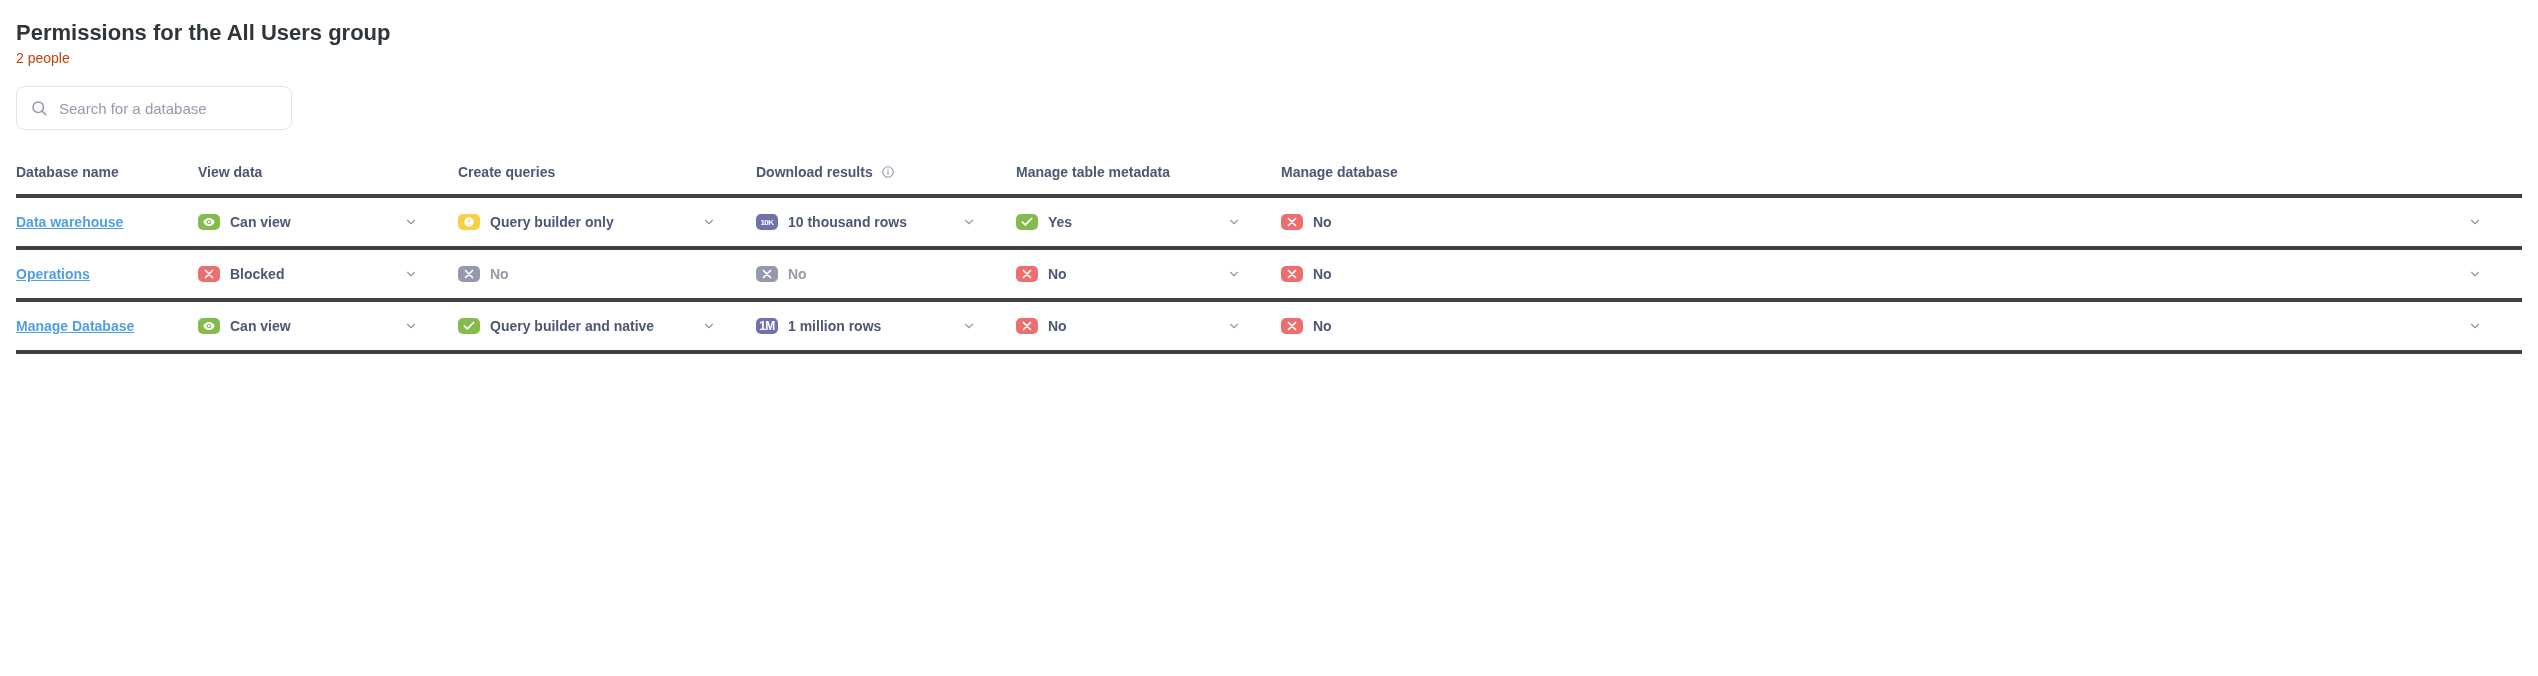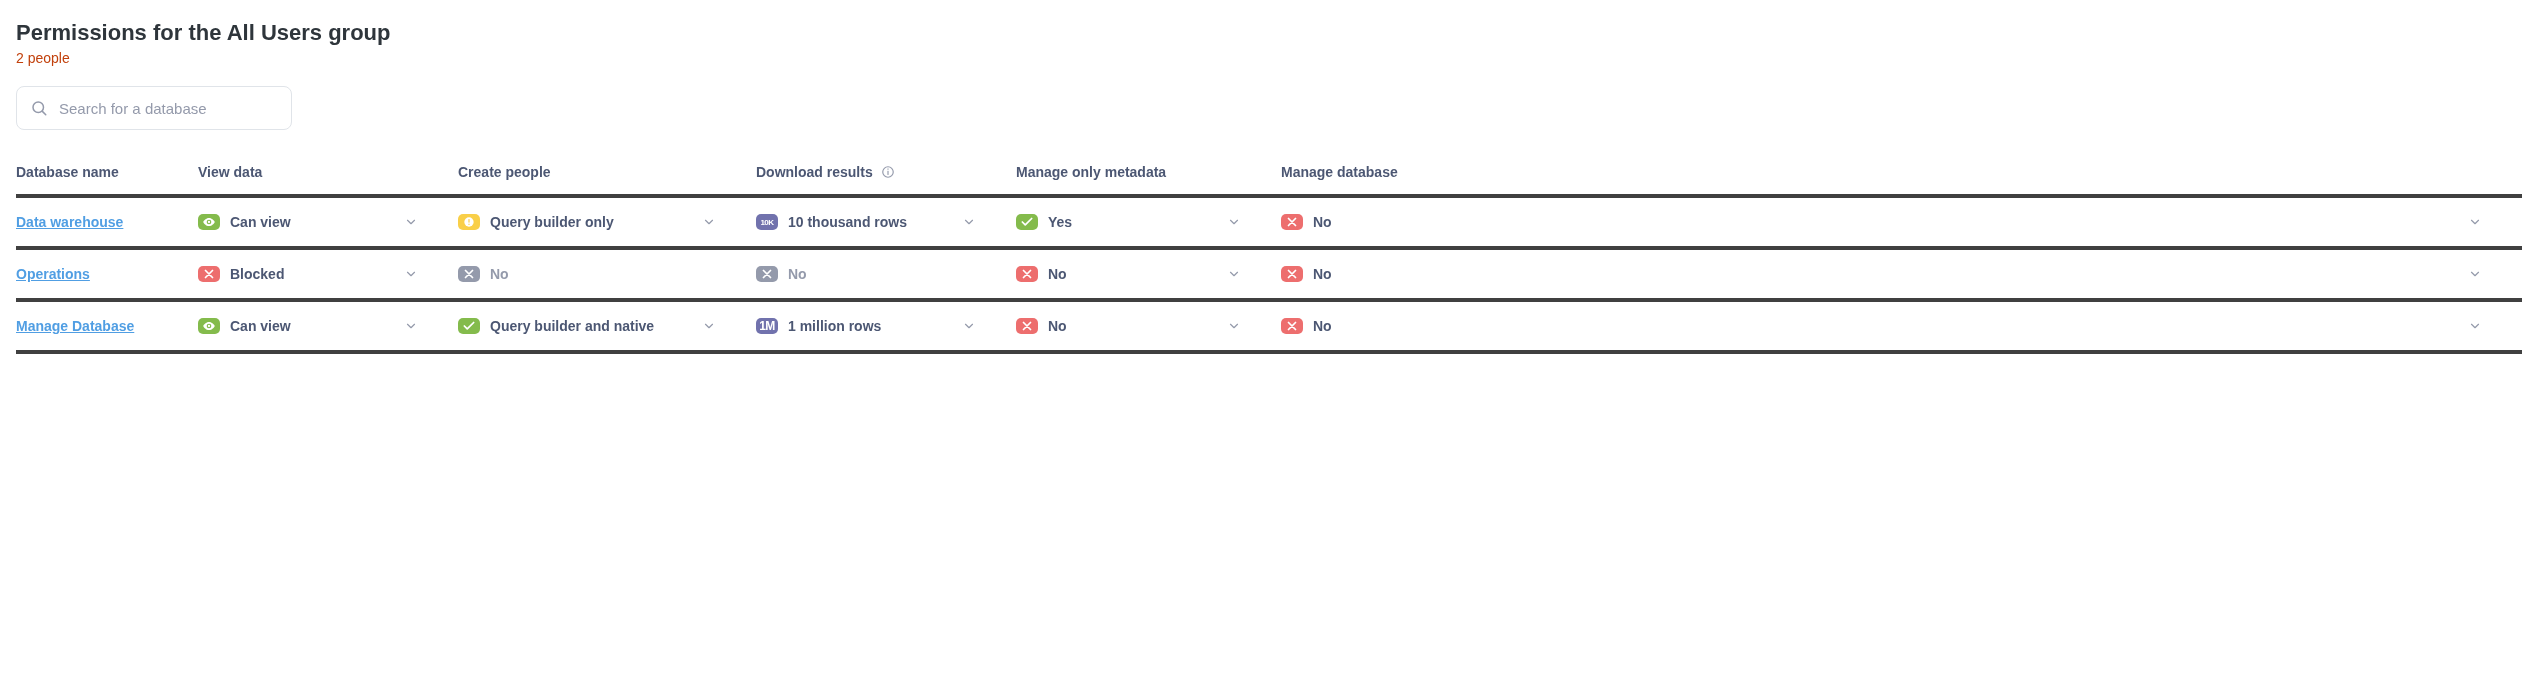--- a/index.html
+++ b/index.html
@@ -155,28 +155,28 @@
   <svg viewBox="0 0 24 24">
       <use href="#i-search"></use>
     </svg>
   <input class="search-input" type="text" placeholder="Search for a database" style="">
 </div>
 
 <div class="table">
   <div class="thead">
     <div class="th">Database name</div>
     <div class="th">View data</div>
-    <div class="th">Create people</div>
+    <div class="th">Create queries</div>
     <div class="th">
       <span>Download results</span>
       <svg class="info-icon" viewBox="0 0 24 24">
           <use href="#i-info"></use>
         </svg>
     </div>
-    <div class="th">Manage only metadata</div>
+    <div class="th">Manage table metadata</div>
     <div class="th">Manage database</div>
   </div>
 
   <div id="rows">
       <div class="row">
     <div class="db-name">
       <a href="#">Data warehouse</a>
     </div>
     <div class="cell ">
     <span class="badge b-green">

